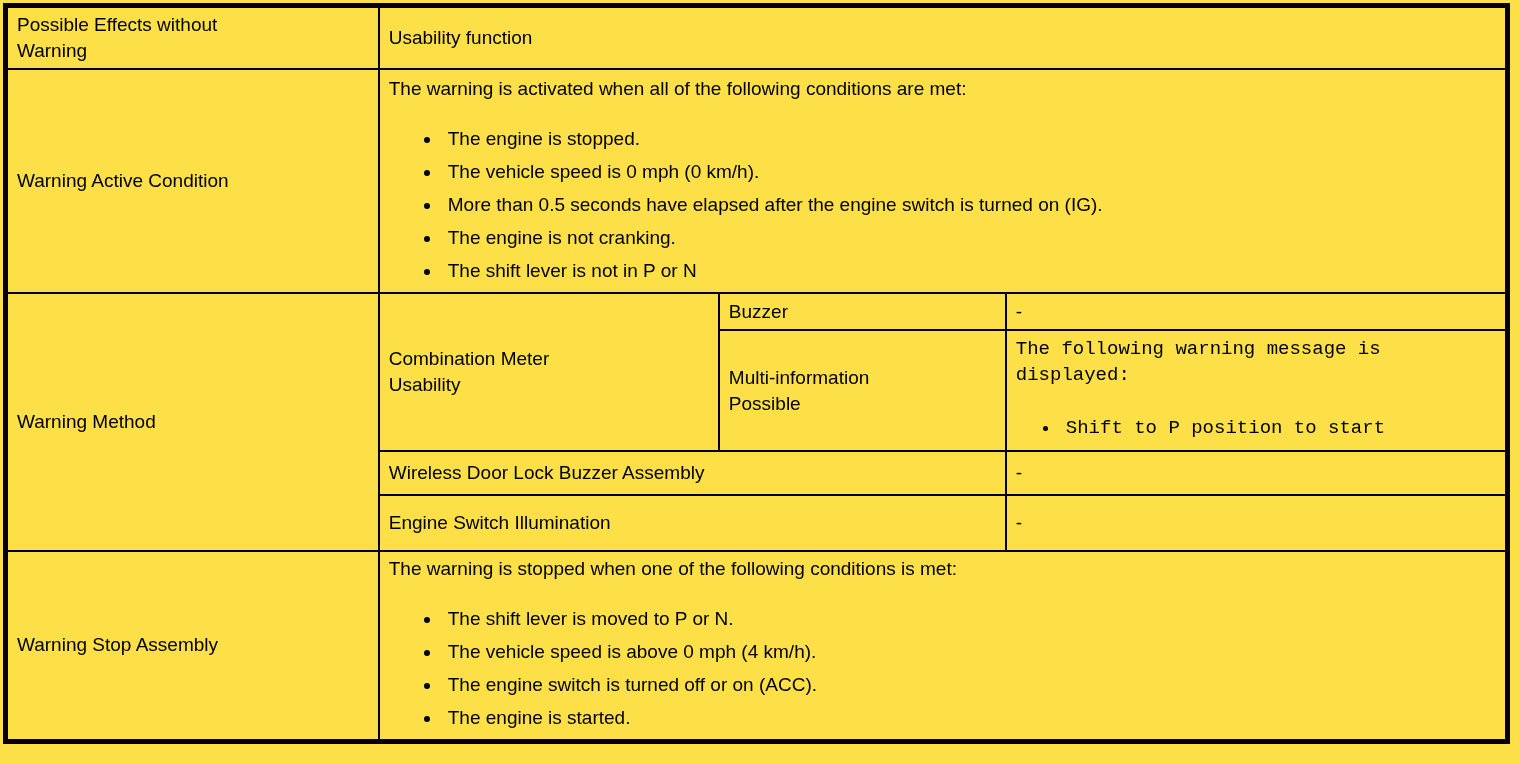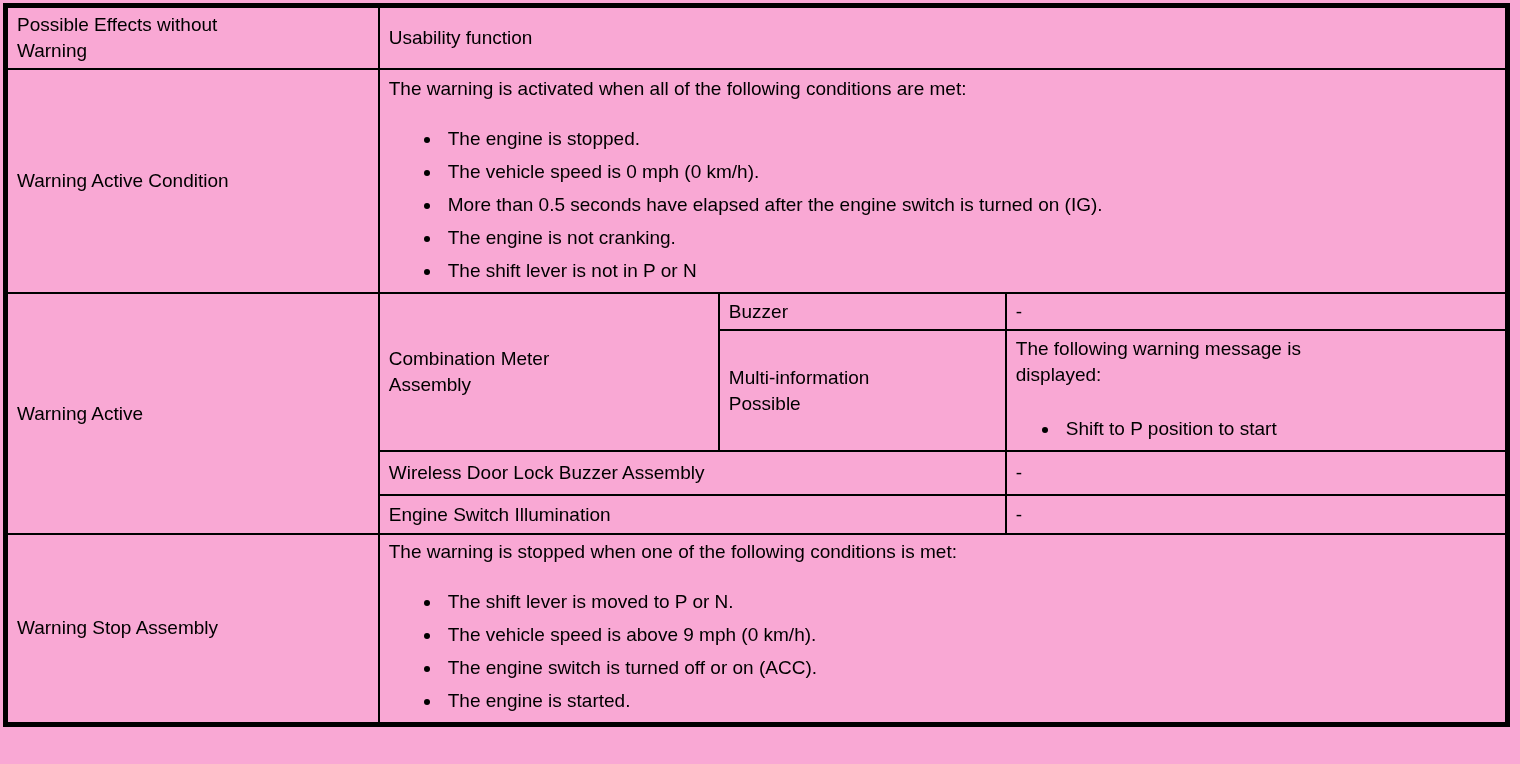--- a/index.html
+++ b/index.html
@@ -9,21 +9,21 @@
     color: #000000;
     font-family: "Liberation Sans", "DejaVu Sans", sans-serif;
     font-size: 19px;
     line-height: 26px;
   }
   .page {
     width: 1520px;
     height: 764px;
     box-sizing: border-box;
     padding: 3px 10px 4px 3px;
-    background: #f9a8d4;
+    background: #fde047;
   }
   table.spec {
     border-collapse: collapse;
     table-layout: fixed;
     width: 1507px;
     border: 5px solid #000000;
   }
   table.spec td {
     border: 2px solid #000000;
     padding: 4px 9px;
@@ -33,33 +33,34 @@
   col.c1 { width: 372px; }
   col.c2 { width: 339px; }
   col.c3 { width: 286px; }
   col.c4 { width: 500px; }
 
   tr.r-header   { height: 63px;  }
   tr.r-active   { height: 224px; }
   tr.r-buzzer   { height: 37px;  }
   tr.r-mid      { height: 121px; }
   tr.r-wireless { height: 44px;  }
-  tr.r-engine   { height: 39px;  }
+  tr.r-engine   { height: 56px;  }
   tr.r-stop     { height: 190px; }
 
   .preline { white-space: pre-line; }
 
   td.cond-cell {
     vertical-align: top;
     padding-top: 10px;
     margin-top: 35px;
   }
   td.msg-cell {
     vertical-align: top;
     padding-top: 8px;
+    font-family: Liberation Mono, monospace;
   }
   ul.bullets {
     list-style: disc;
     margin: 20px 0 0 0;
     padding-left: 53px;
   }
   ul.bullets li {
     line-height: 33px;
     padding-left: 6px;
   }
@@ -95,23 +96,23 @@
           <li>The engine is stopped.</li>
           <li>The vehicle speed is 0 mph (0 km/h).</li>
           <li>More than 0.5 seconds have elapsed after the engine switch is turned on (IG).</li>
           <li>The engine is not cranking.</li>
           <li>The shift lever is not in P or N</li>
         </ul>
       </td>
     </tr>
 
     <tr class="r-buzzer">
-      <td rowspan="4">Warning Active</td>
+      <td rowspan="4">Warning Method</td>
       <td rowspan="2" class="preline">Combination Meter
-Assembly</td>
+Usability</td>
       <td>Buzzer</td>
       <td>-</td>
     </tr>
 
     <tr class="r-mid">
       <td class="preline">Multi-information
 Possible</td>
       <td class="msg-cell">
         <div class="preline">The following warning message is
 displayed:</div>
@@ -130,21 +131,21 @@
       <td colspan="2">Engine Switch Illumination</td>
       <td>-</td>
     </tr>
 
     <tr class="r-stop">
       <td>Warning Stop Assembly</td>
       <td colspan="3" class="cond-cell">
         <div>The warning is stopped when one of the following conditions is met:</div>
         <ul class="bullets">
           <li>The shift lever is moved to P or N.</li>
-          <li>The vehicle speed is above 9 mph (0 km/h).</li>
+          <li>The vehicle speed is above 0 mph (4 km/h).</li>
           <li>The engine switch is turned off or on (ACC).</li>
           <li>The engine is started.</li>
         </ul>
       </td>
     </tr>
   </tbody>
     </table>
 </div>
 
 </body></html>

